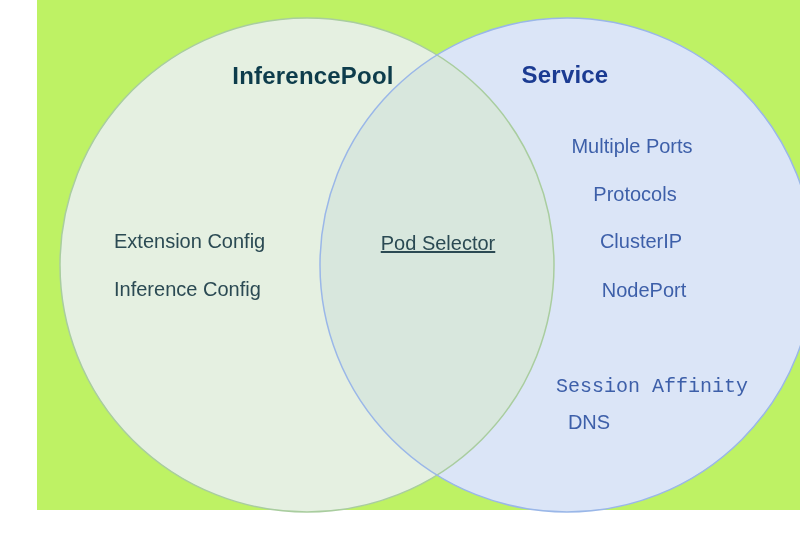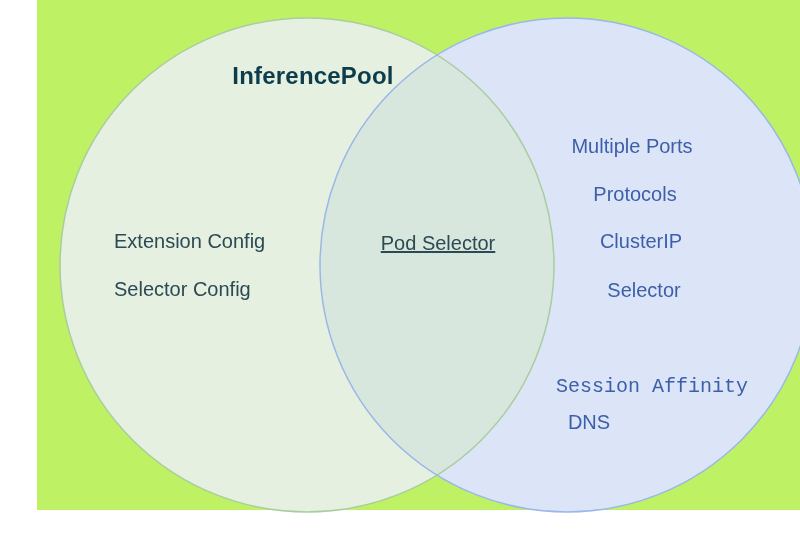--- a/index.html
+++ b/index.html
@@ -63,26 +63,27 @@
 
     <circle cx="270" cy="265" r="247" style="fill:var(--left-fill)"></circle>
     <circle cx="530" cy="265" r="247" style="fill:var(--right-fill)"></circle>
     <path d="M 400 55 A 247 247 0 0 1 400 475 A 247 247 0 0 1 400 55 Z" style="fill:var(--intersection-fill)"></path>
 
     <circle cx="270" cy="265" r="247" fill="none" stroke-width="1.5" style="stroke:var(--left-stroke)"></circle>
     <circle cx="530" cy="265" r="247" fill="none" stroke-width="1.5" style="stroke:var(--right-stroke)"></circle>
   </svg>
 
   <div class="label title" id="title-left">InferencePool</div>
+  <div class="label title" id="title-right">Service</div>
 
   <div class="label item left-item" id="li-0">Extension Config</div>
-  <div class="label item left-item" id="li-1">Selector Config</div>
+  <div class="label item left-item" id="li-1">Inference Config</div>
 
   <div class="label item mid-item" id="xi-0">Pod Selector</div>
 
   <div class="label item right-item" id="ri-0">Multiple Ports</div>
   <div class="label item right-item" id="ri-1">Protocols</div>
   <div class="label item right-item" id="ri-2">ClusterIP</div>
-  <div class="label item right-item" id="ri-3">Selector</div>
+  <div class="label item right-item" id="ri-3">NodePort</div>
   <div class="label item right-item" id="ri-5">Session Affinity</div>
   <div class="label item right-item" id="ri-6">DNS</div>
 
 </div>
 
 </body></html>

